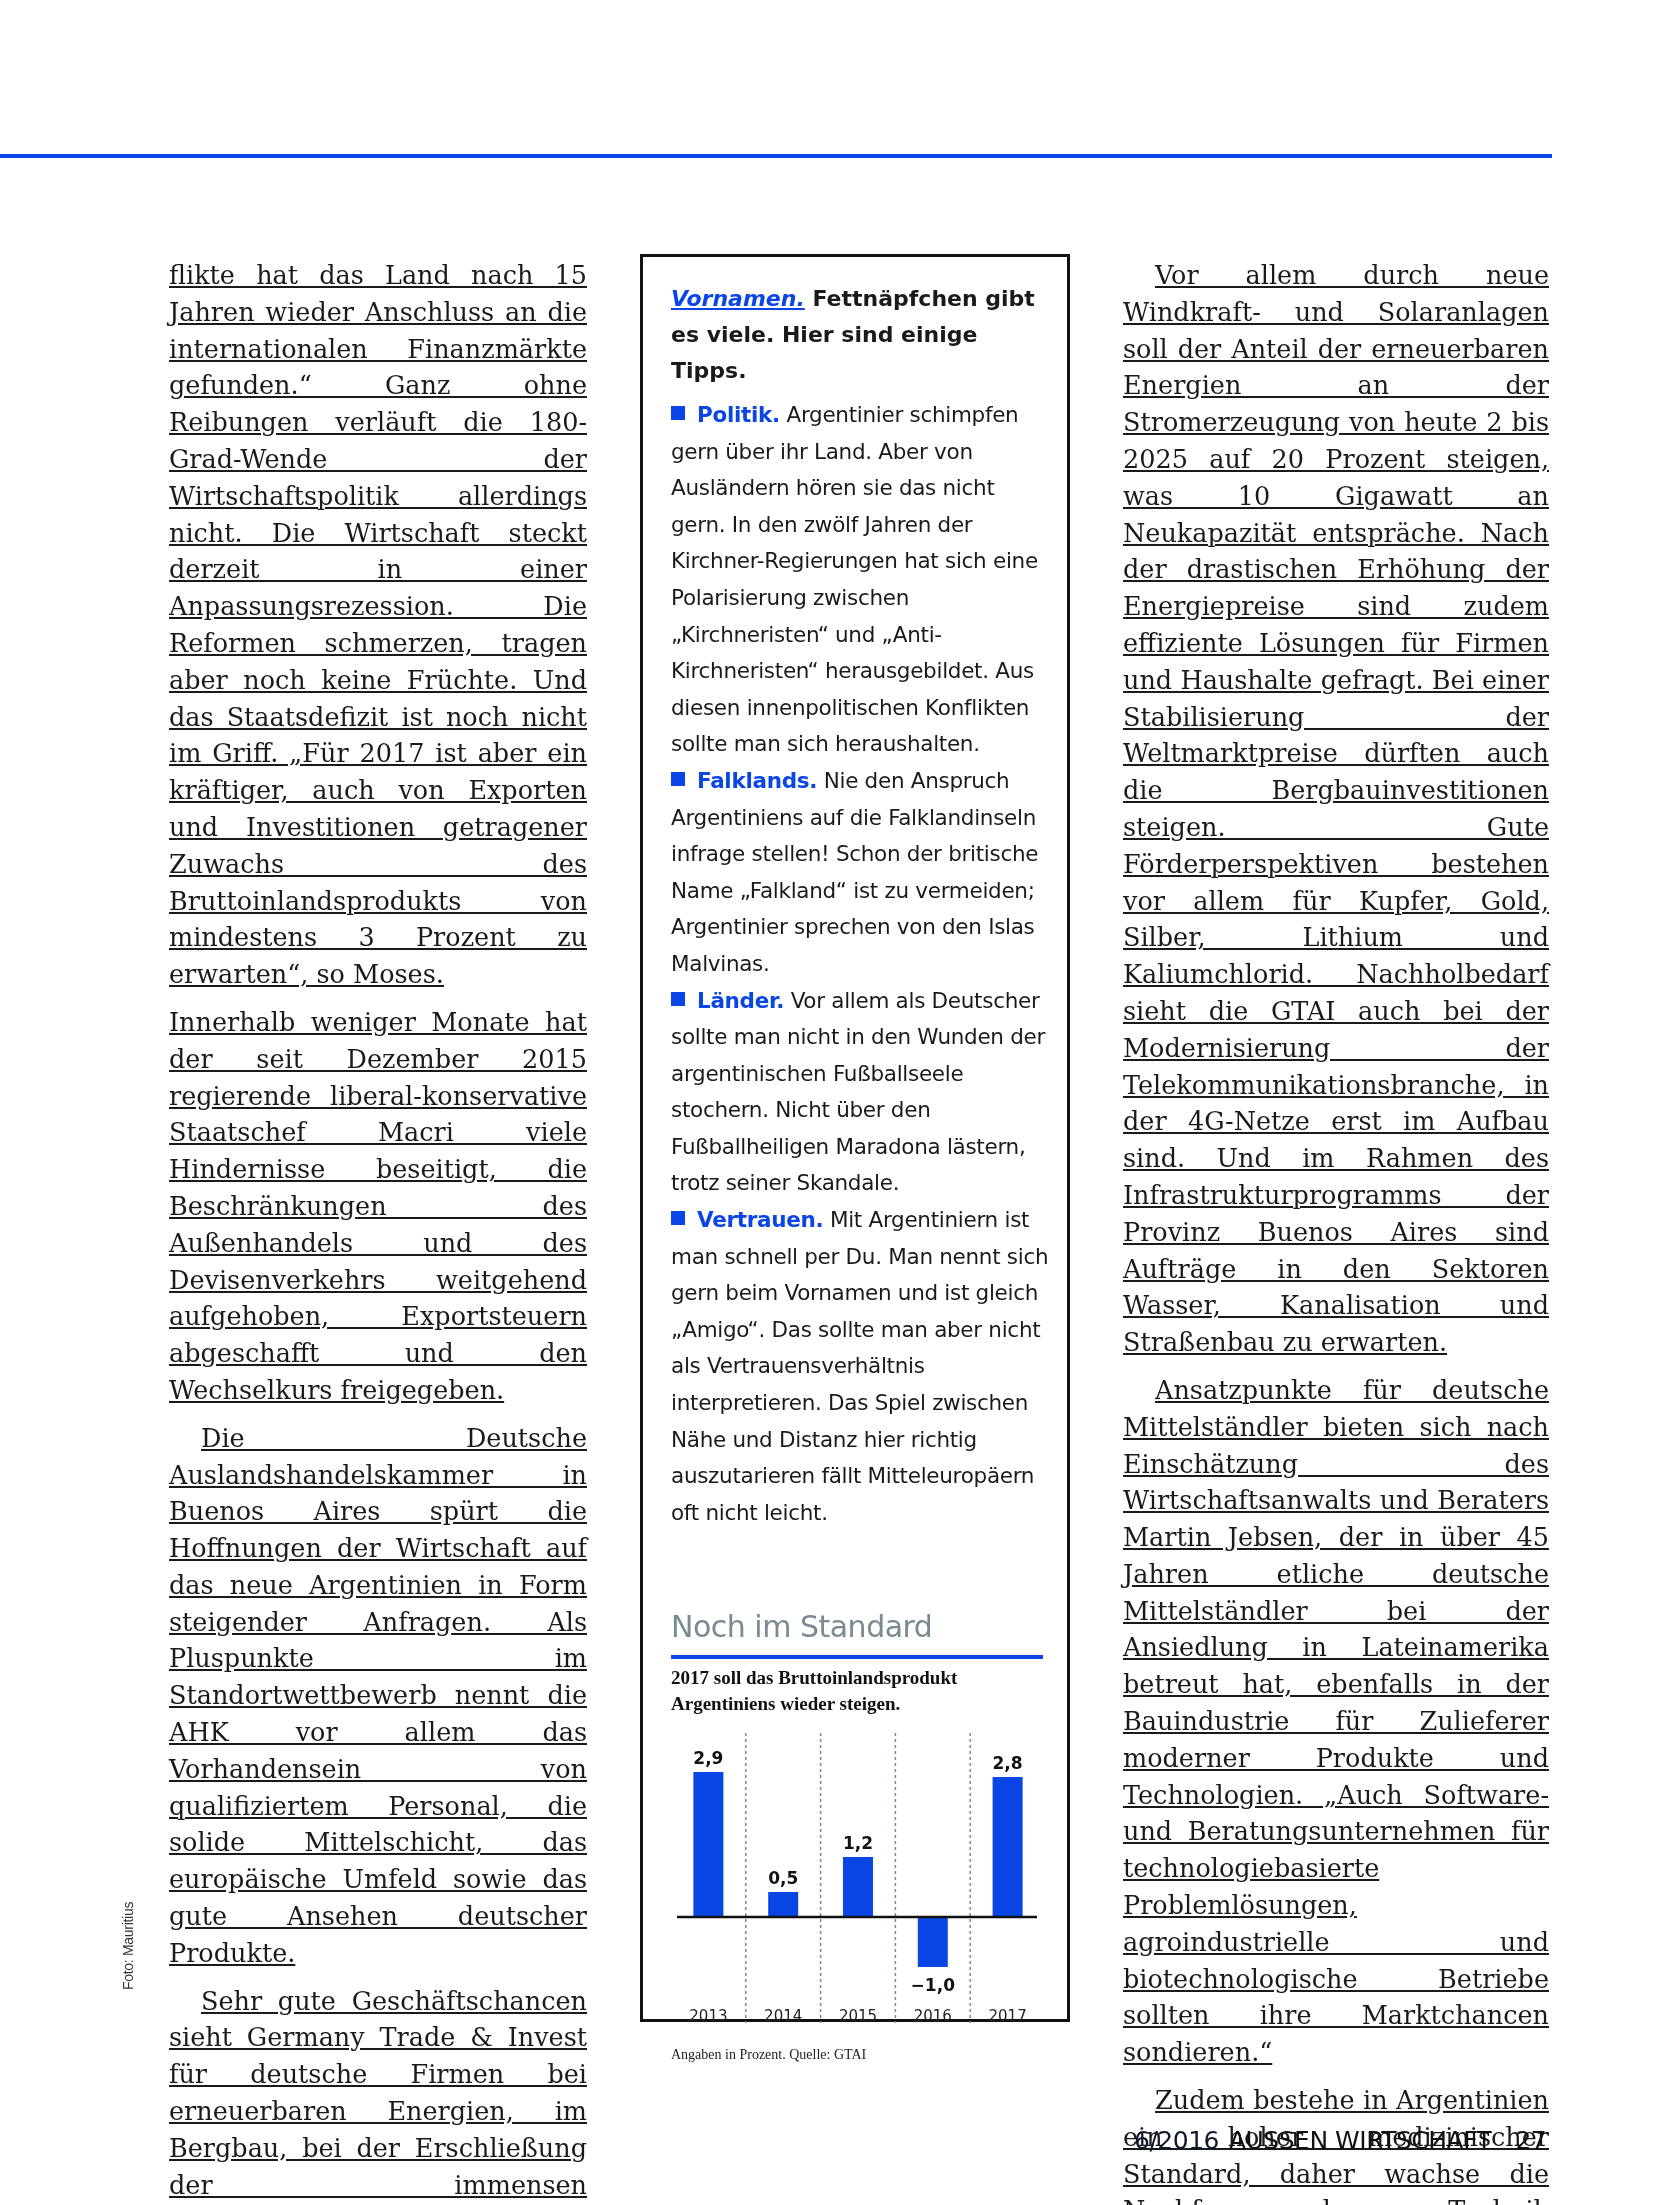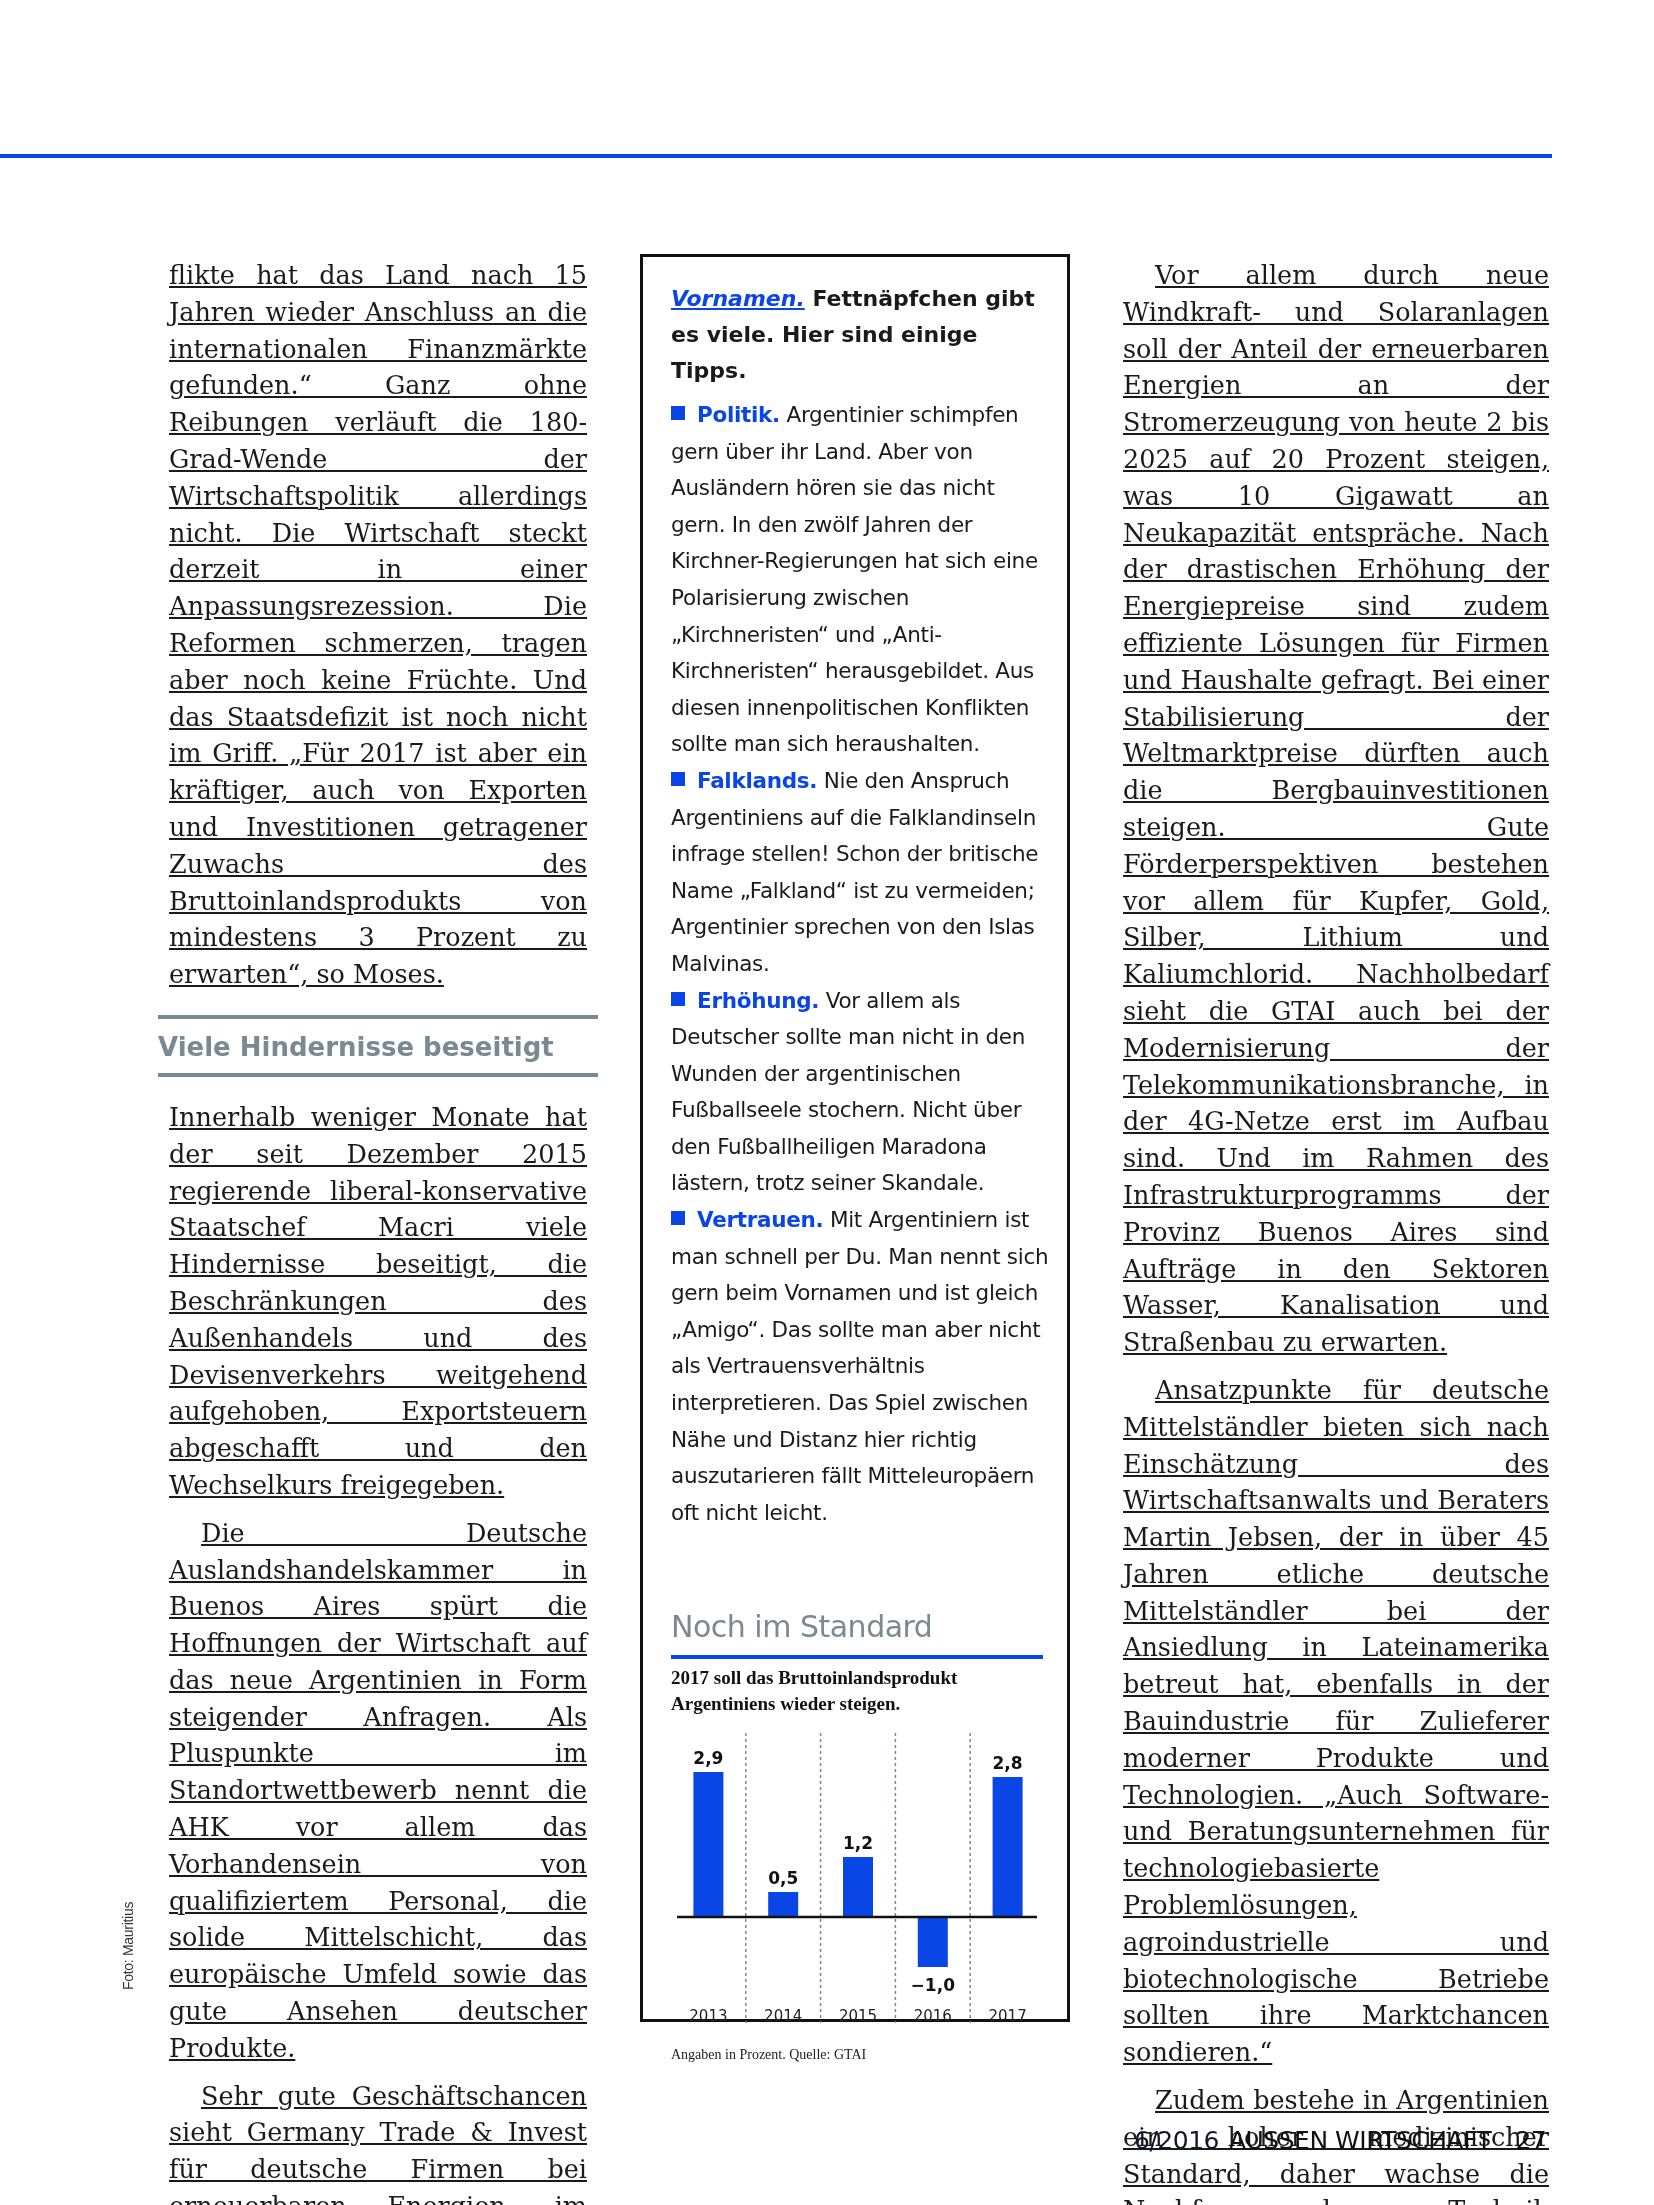--- a/index.html
+++ b/index.html
@@ -31,41 +31,40 @@
   .footer .mag { color: #111; margin-left: 10px; }
   .footer .page { color: #111; margin-left: 24px; }
 </style>
 </head>
 <body>
 
 <div class="top-rule"></div>
 
 <div class="col col-left">
   <p>flikte hat das Land nach 15 Jahren wieder Anschluss an die internationalen Finanzmärkte gefunden.“ Ganz ohne Reibungen verläuft die 180-Grad-Wende der Wirtschaftspolitik allerdings nicht. Die Wirtschaft steckt derzeit in einer Anpassungsrezession. Die Reformen schmerzen, tragen aber noch keine Früchte. Und das Staatsdefizit ist noch nicht im Griff. „Für 2017 ist aber ein kräftiger, auch von Exporten und Investitionen getragener Zuwachs des Bruttoinlandsprodukts von mindestens 3 Prozent zu erwarten“, so Moses.</p>
-  <div class="subhead">Viele Hindernisse beseitigt</div>
   <p>Innerhalb weniger Monate hat der seit Dezember 2015 regierende liberal-konservative Staatschef Macri viele Hindernisse beseitigt, die Beschränkungen des Außenhandels und des Devisenverkehrs weitgehend aufgehoben, Exportsteuern abgeschafft und den Wechselkurs freigegeben.</p>
   <p class="indent">Die Deutsche Auslandshandelskammer in Buenos Aires spürt die Hoffnungen der Wirtschaft auf das neue Argentinien in Form steigender Anfragen. Als Pluspunkte im Standortwettbewerb nennt die AHK vor allem das Vorhandensein von qualifiziertem Personal, die solide Mittelschicht, das europäische Umfeld sowie das gute Ansehen deutscher Produkte.</p>
   <p class="indent">Sehr gute Geschäftschancen sieht Germany Trade &amp; Invest für deutsche Firmen bei erneuerbaren Energien, im Bergbau, bei der Erschließung der immensen Schiefergasvorkommen in Patagonien, die das Energiedefizit decken und der Petrochemie eine neue Wachstumsbasis bringen sollen, und bei der Agroindustrie, die von Exportbeschränkungen befreit wurde.</p>
 </div>
 
 <div class="photo-credit">Foto: Mauritius</div>
 
 <div class="box">
   <div class="box-inner">
     <div class="box-lead">
       <span class="kicker">Vornamen.</span><span> Fettnäpfchen gibt es viele. Hier sind einige Tipps.</span>
     </div>
     <p class="tip" style="margin-top:8px;">
       <span class="bullet"></span><span class="tip-title">Politik.</span><span> Argentinier schimpfen gern über ihr Land. Aber von Ausländern hören sie das nicht gern. In den zwölf Jahren der Kirchner-Regierungen hat sich eine Polarisierung zwischen „Kirchneristen“ und „Anti-Kirchneristen“ herausgebildet. Aus diesen innenpolitischen Konflikten sollte man sich heraushalten.</span>
     </p>
     <p class="tip">
       <span class="bullet"></span><span class="tip-title">Falklands.</span><span> Nie den Anspruch Argentiniens auf die Falklandinseln infrage stellen! Schon der britische Name „Falkland“ ist zu vermeiden; Argentinier sprechen von den Islas Malvinas.</span>
     </p>
     <p class="tip">
-      <span class="bullet"></span><span class="tip-title">Erhöhung.</span><span> Vor allem als Deutscher sollte man nicht in den Wunden der argentinischen Fußballseele stochern. Nicht über den Fußballheiligen Maradona lästern, trotz seiner Skandale.</span>
+      <span class="bullet"></span><span class="tip-title">Länder.</span><span> Vor allem als Deutscher sollte man nicht in den Wunden der argentinischen Fußballseele stochern. Nicht über den Fußballheiligen Maradona lästern, trotz seiner Skandale.</span>
     </p>
     <p class="tip">
       <span class="bullet"></span><span class="tip-title">Vertrauen.</span><span> Mit Argentiniern ist man schnell per Du. Man nennt sich gern beim Vornamen und ist gleich „Amigo“. Das sollte man aber nicht als Vertrauensverhältnis interpretieren. Das Spiel zwischen Nähe und Distanz hier richtig auszutarieren fällt Mitteleuropäern oft nicht leicht.</span>
     </p>
   </div>
 
   <div class="chart-block">
     <div class="chart-title">Noch im Standard</div>
     <div class="chart-rule"></div>
     <div class="chart-sub">2017 soll das Bruttoinlandsprodukt Argentiniens wieder steigen.</div>

